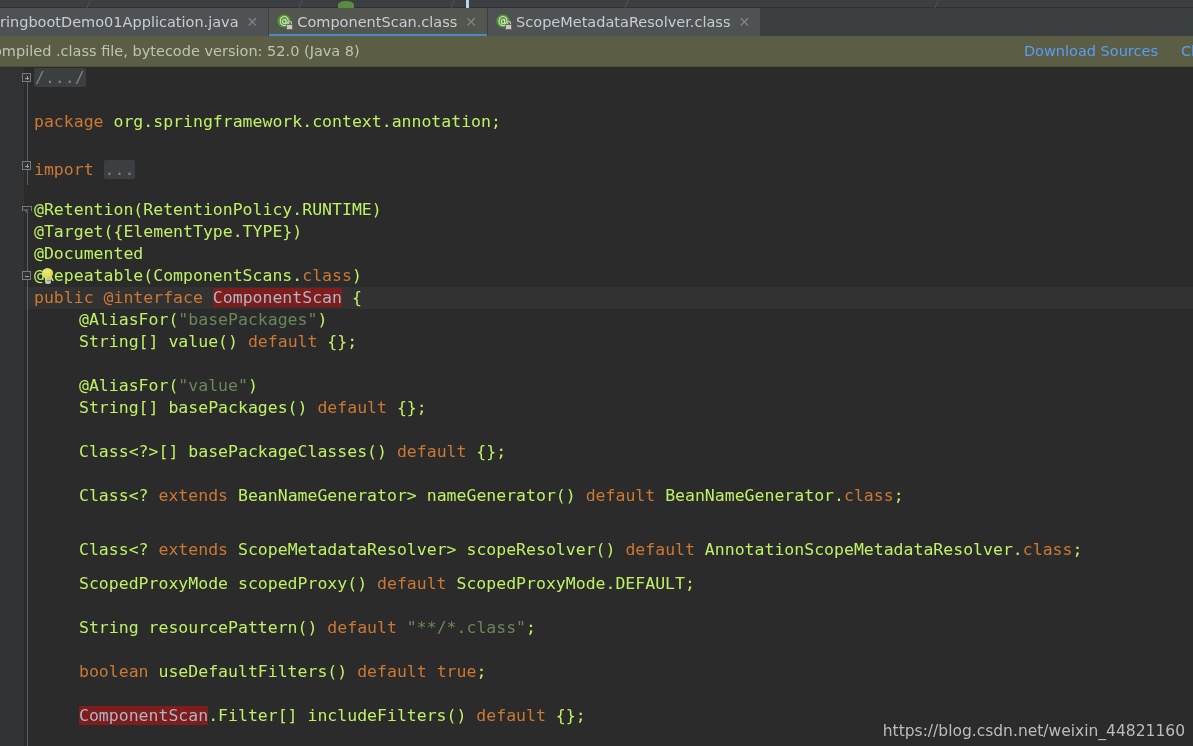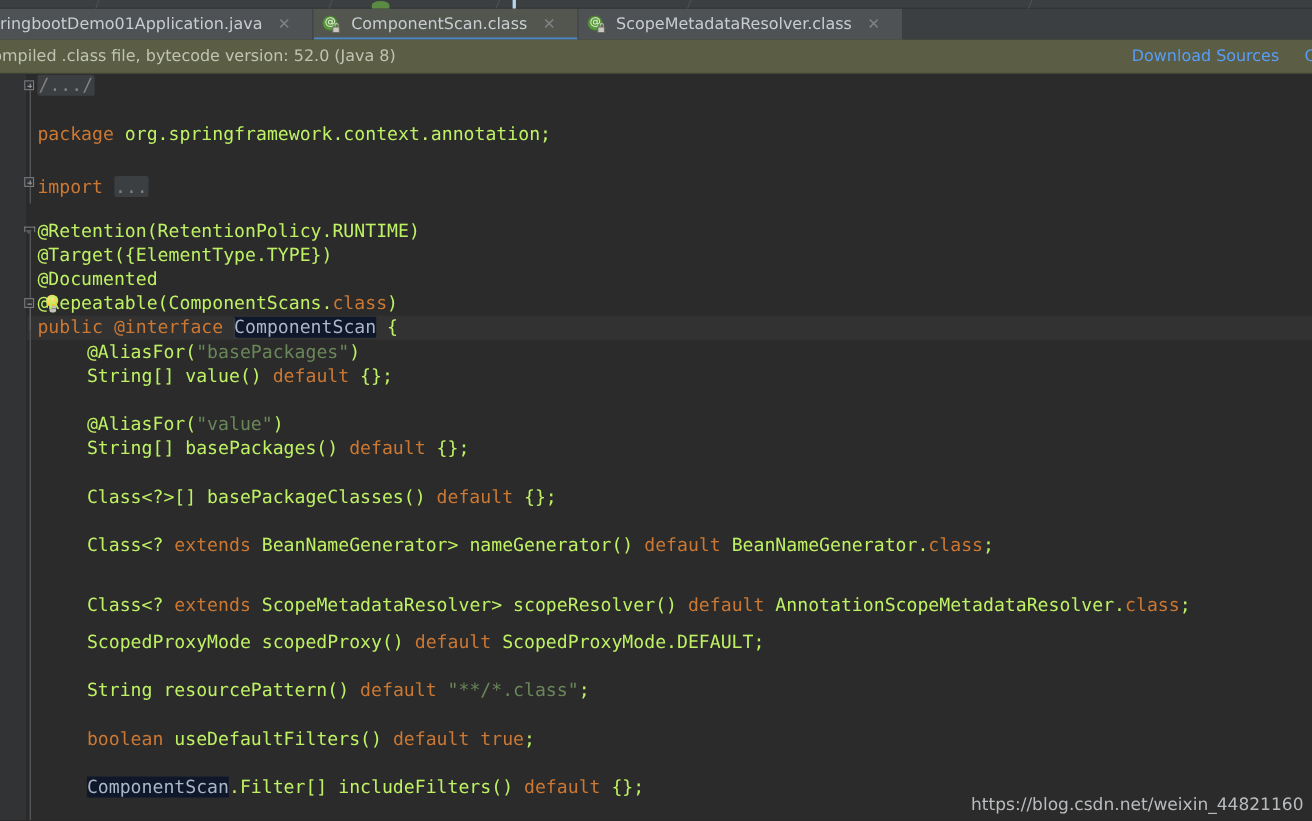--- a/index.html
+++ b/index.html
@@ -54,22 +54,22 @@
     position: absolute;
     top: 8px; left: 0;
     width: 1193px; height: 28px;
     background: #3c3f41;
     display: flex;
     align-items: stretch;
   }
   .tab {
     display: flex;
     align-items: center;
-    gap: 10px;
-    padding: 0 19px 0 8px;
+    gap: 4px;
+    padding: 0 9px 0 8px;
     height: 28px;
     background: #4e5254;
     color: #c8cdd2;
     font-size: 14.5px;
     font-family: "DejaVu Sans", sans-serif;
     white-space: nowrap;
     position: relative;
     cursor: default;
     border-right: 1px solid #3c3f41;
   }
@@ -146,21 +146,21 @@
     font-size: 14.5px;
     white-space: nowrap;
     margin-left: -7px;
     font-family: "DejaVu Sans", sans-serif;
   }
   .notif-actions {
     margin-left: auto;
     display: flex;
     align-items: center;
     gap: 23px;
-    padding-right: 0;
+    padding-right: 5px;
     white-space: nowrap;
   }
   .notif-link {
     color: #589df6;
     font-size: 14.5px;
     cursor: pointer;
     white-space: nowrap;
     font-family: "DejaVu Sans", sans-serif;
   }
   .notif-link.clipped { margin-right: -30px; }
@@ -306,21 +306,21 @@
   .kw    { color: #cc7832; }
   .txt   { color: #bef264; }
   .str   { color: #6a8759; }
   .fold-ph {
     background: #3c3f41;
     color: #808080;
     border-radius: 2px;
     padding: 0 1px;
   }
   .usage {
-    background: #0f172a;
+    background: #7f1d1d;
   }
   .caret {
     display: inline-block;
     width: 0;
     border-left: 2px solid #bbbbbb;
     height: 18px;
     vertical-align: -4px;
     margin-right: -2px;
   }
 

